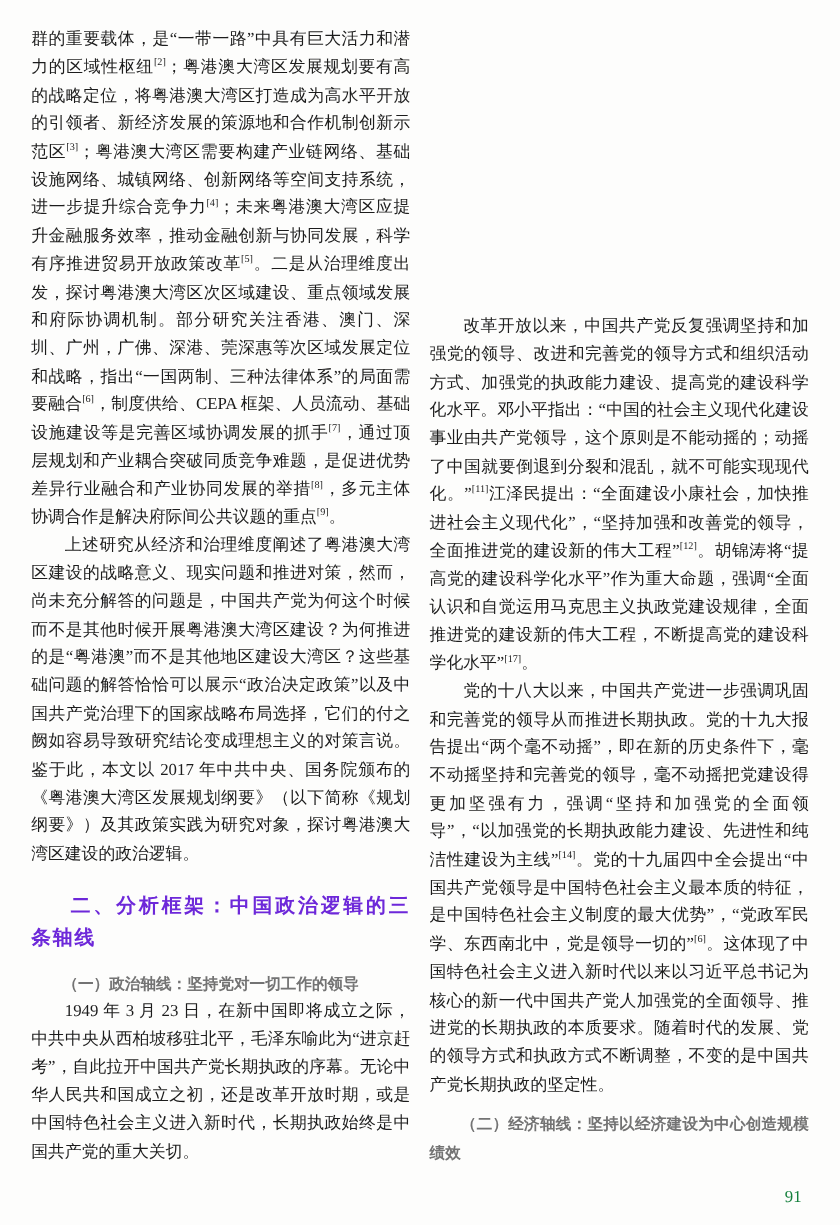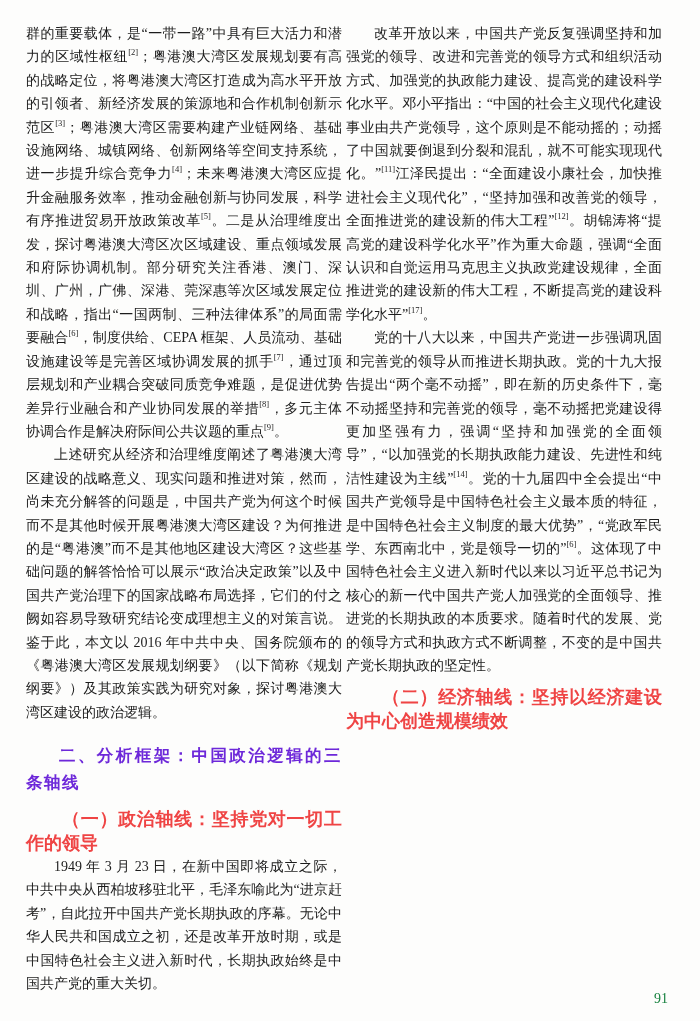--- a/index.html
+++ b/index.html
@@ -8,23 +8,24 @@
     width: 700px;
     height: 1021px;
     margin: 0 auto;
     background: #fdfdfc;
     color: #1c1c1c;
     overflow: hidden;
     font-family: "Liberation Serif", "DejaVu Serif", serif;
   }
   .columns {
     display: flex;
-    gap: 4px;
+    gap: 16px;
     padding: 22px 26px 0 26px;
     box-sizing: border-box;
+    align-items: flex-end;
   }
   .col { width: 316px; }
   p.body {
     margin: 0;
     font-size: 14px;
     line-height: 23.4px;
     text-align: justify;
     text-indent: 2em;
     word-break: break-all;
   }
@@ -43,44 +44,44 @@
     letter-spacing: 1.5px;
     text-indent: 2em;
     text-align: justify;
     word-break: break-all;
     color: #6d28d9;
   }
   .subsection-heading {
     margin: 9px 0 0 0;
     font-family: "Liberation Sans", "DejaVu Sans", sans-serif;
     font-weight: bold;
-    font-size: 18px;
+    font-size: 13px;
     line-height: 23.4px;
     text-indent: 2em;
     text-align: justify;
     word-break: break-all;
-    color: #ef4444;
+    color: #737373;
   }
   .page-number {
     position: absolute;
     right: 32px;
     bottom: 14px;
     font-size: 14px;
     color: #15803d;
   }
 </style>
 </head>
 <body>
 
 <div class="page">
   <div class="columns">
 
     <div class="col">
       <p class="body noindent">群的重要载体，是“一带一路”中具有巨大活力和潜力的区域性枢纽<sup>[2]</sup>；粤港澳大湾区发展规划要有高的战略定位，将粤港澳大湾区打造成为高水平开放的引领者、新经济发展的策源地和合作机制创新示范区<sup>[3]</sup>；粤港澳大湾区需要构建产业链网络、基础设施网络、城镇网络、创新网络等空间支持系统，进一步提升综合竞争力<sup>[4]</sup>；未来粤港澳大湾区应提升金融服务效率，推动金融创新与协同发展，科学有序推进贸易开放政策改革<sup>[5]</sup>。二是从治理维度出发，探讨粤港澳大湾区次区域建设、重点领域发展和府际协调机制。部分研究关注香港、澳门、深圳、广州，广佛、深港、莞深惠等次区域发展定位和战略，指出“一国两制、三种法律体系”的局面需要融合<sup>[6]</sup>，制度供给、CEPA 框架、人员流动、基础设施建设等是完善区域协调发展的抓手<sup>[7]</sup>，通过顶层规划和产业耦合突破同质竞争难题，是促进优势差异行业融合和产业协同发展的举措<sup>[8]</sup>，多元主体协调合作是解决府际间公共议题的重点<sup>[9]</sup>。</p>
-      <p class="body">上述研究从经济和治理维度阐述了粤港澳大湾区建设的战略意义、现实问题和推进对策，然而，尚未充分解答的问题是，中国共产党为何这个时候而不是其他时候开展粤港澳大湾区建设？为何推进的是“粤港澳”而不是其他地区建设大湾区？这些基础问题的解答恰恰可以展示“政治决定政策”以及中国共产党治理下的国家战略布局选择，它们的付之阙如容易导致研究结论变成理想主义的对策言说。鉴于此，本文以 2016 年中共中央、国务院颁布的《粤港澳大湾区发展规划纲要》（以下简称《规划纲要》）及其政策实践为研究对象，探讨粤港澳大湾区建设的政治逻辑。</p>
+      <p class="body">上述研究从经济和治理维度阐述了粤港澳大湾区建设的战略意义、现实问题和推进对策，然而，尚未充分解答的问题是，中国共产党为何这个时候而不是其他时候开展粤港澳大湾区建设？为何推进的是“粤港澳”而不是其他地区建设大湾区？这些基础问题的解答恰恰可以展示“政治决定政策”以及中国共产党治理下的国家战略布局选择，它们的付之阙如容易导致研究结论变成理想主义的对策言说。鉴于此，本文以 2017 年中共中央、国务院颁布的《粤港澳大湾区发展规划纲要》（以下简称《规划纲要》）及其政策实践为研究对象，探讨粤港澳大湾区建设的政治逻辑。</p>
       <h2 class="section-heading">二、分析框架：中国政治逻辑的三条轴线</h2>
       <h3 class="subsection-heading">（一）政治轴线：坚持党对一切工作的领导</h3>
       <p class="body">1949 年 3 月 23 日，在新中国即将成立之际，中共中央从西柏坡移驻北平，毛泽东喻此为“进京赶考”，自此拉开中国共产党长期执政的序幕。无论中华人民共和国成立之初，还是改革开放时期，或是中国特色社会主义进入新时代，长期执政始终是中国共产党的重大关切。</p>
     </div>
 
     <div class="col">
       <p class="body">改革开放以来，中国共产党反复强调坚持和加强党的领导、改进和完善党的领导方式和组织活动方式、加强党的执政能力建设、提高党的建设科学化水平。邓小平指出：“中国的社会主义现代化建设事业由共产党领导，这个原则是不能动摇的；动摇了中国就要倒退到分裂和混乱，就不可能实现现代化。”<sup>[11]</sup>江泽民提出：“全面建设小康社会，加快推进社会主义现代化”，“坚持加强和改善党的领导，全面推进党的建设新的伟大工程”<sup>[12]</sup>。胡锦涛将“提高党的建设科学化水平”作为重大命题，强调“全面认识和自觉运用马克思主义执政党建设规律，全面推进党的建设新的伟大工程，不断提高党的建设科学化水平”<sup>[17]</sup>。</p>
       <p class="body">党的十八大以来，中国共产党进一步强调巩固和完善党的领导从而推进长期执政。党的十九大报告提出“两个毫不动摇”，即在新的历史条件下，毫不动摇坚持和完善党的领导，毫不动摇把党建设得更加坚强有力，强调“坚持和加强党的全面领导”，“以加强党的长期执政能力建设、先进性和纯洁性建设为主线”<sup>[14]</sup>。党的十九届四中全会提出“中国共产党领导是中国特色社会主义最本质的特征，是中国特色社会主义制度的最大优势”，“党政军民学、东西南北中，党是领导一切的”<sup>[6]</sup>。这体现了中国特色社会主义进入新时代以来以习近平总书记为核心的新一代中国共产党人加强党的全面领导、推进党的长期执政的本质要求。随着时代的发展、党的领导方式和执政方式不断调整，不变的是中国共产党长期执政的坚定性。</p>
       <h3 class="subsection-heading">（二）经济轴线：坚持以经济建设为中心创造规模绩效</h3>
     </div>

